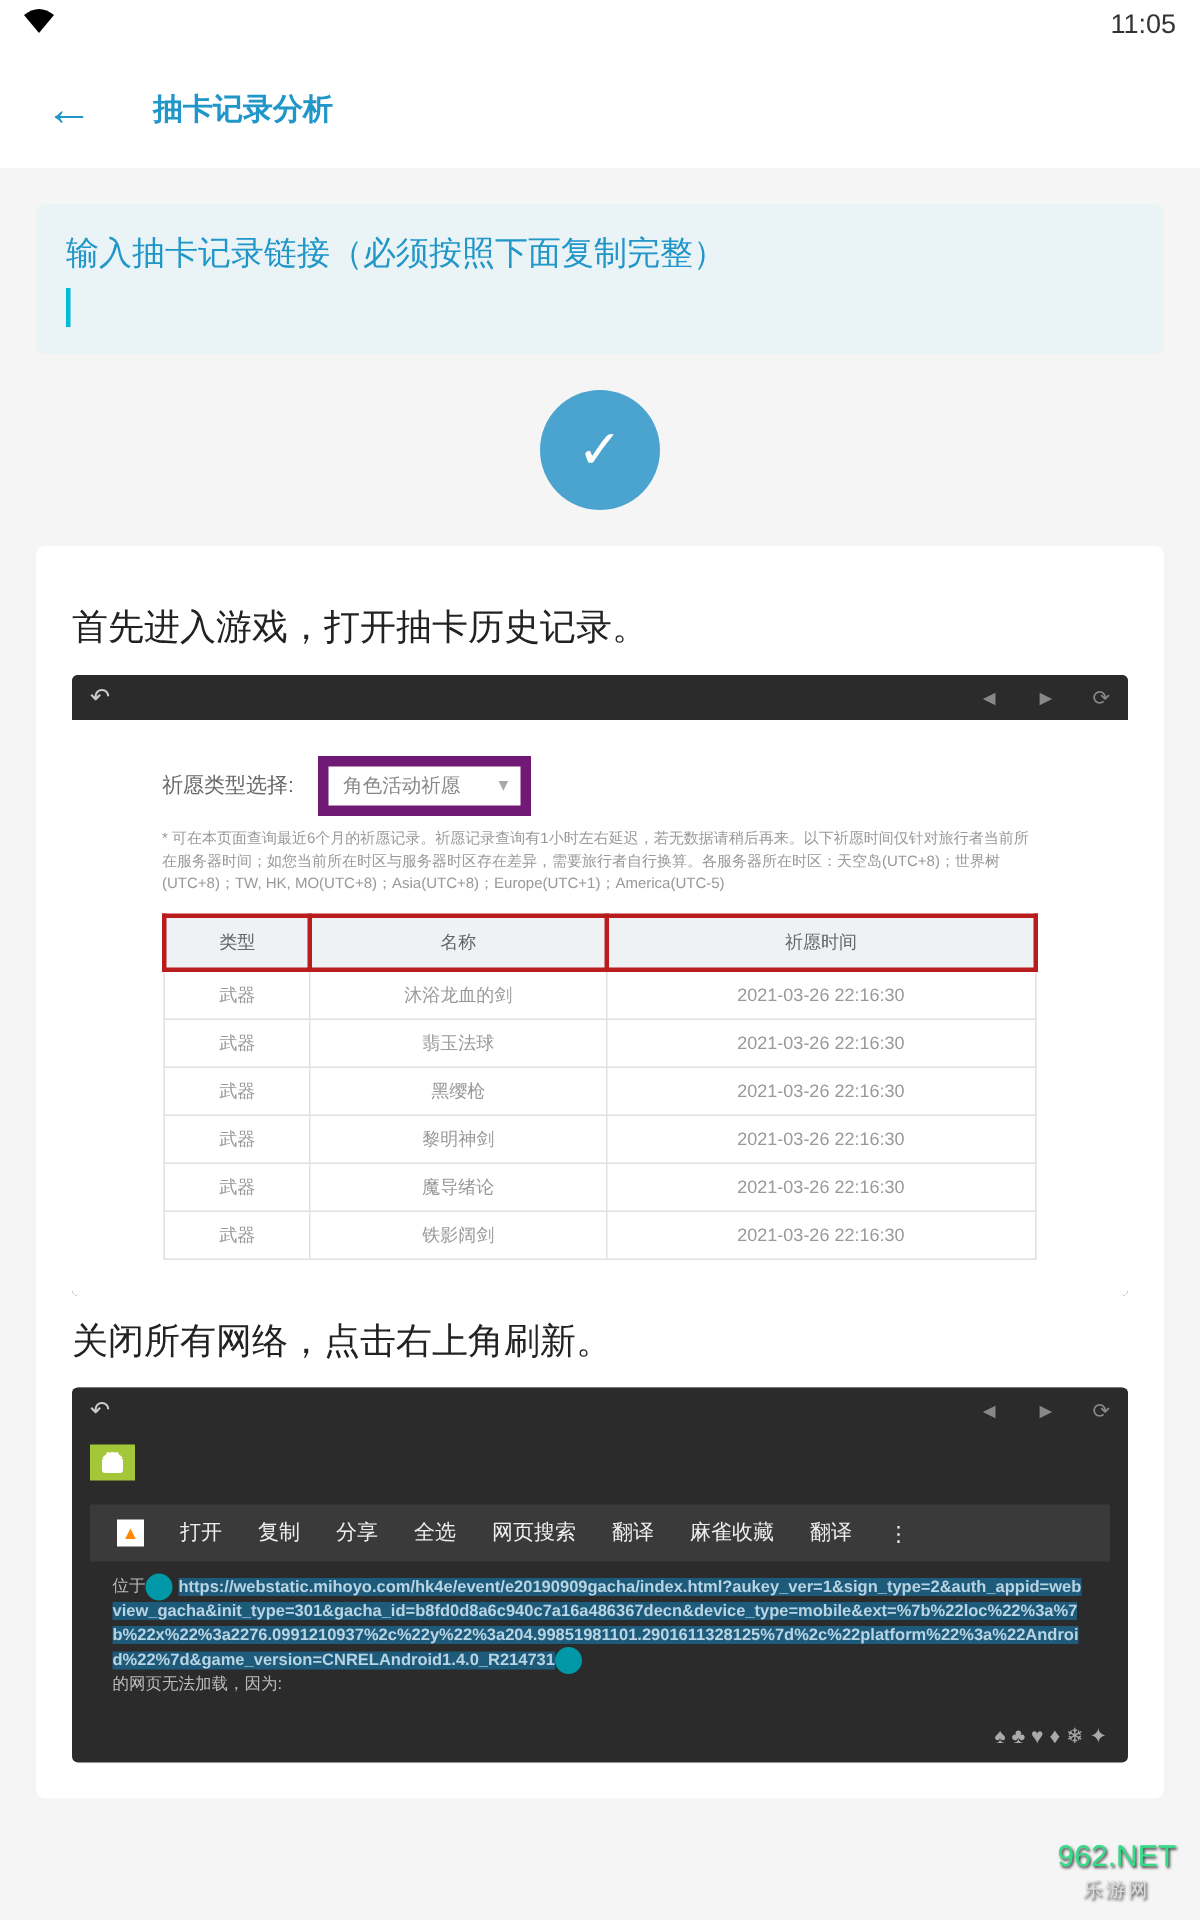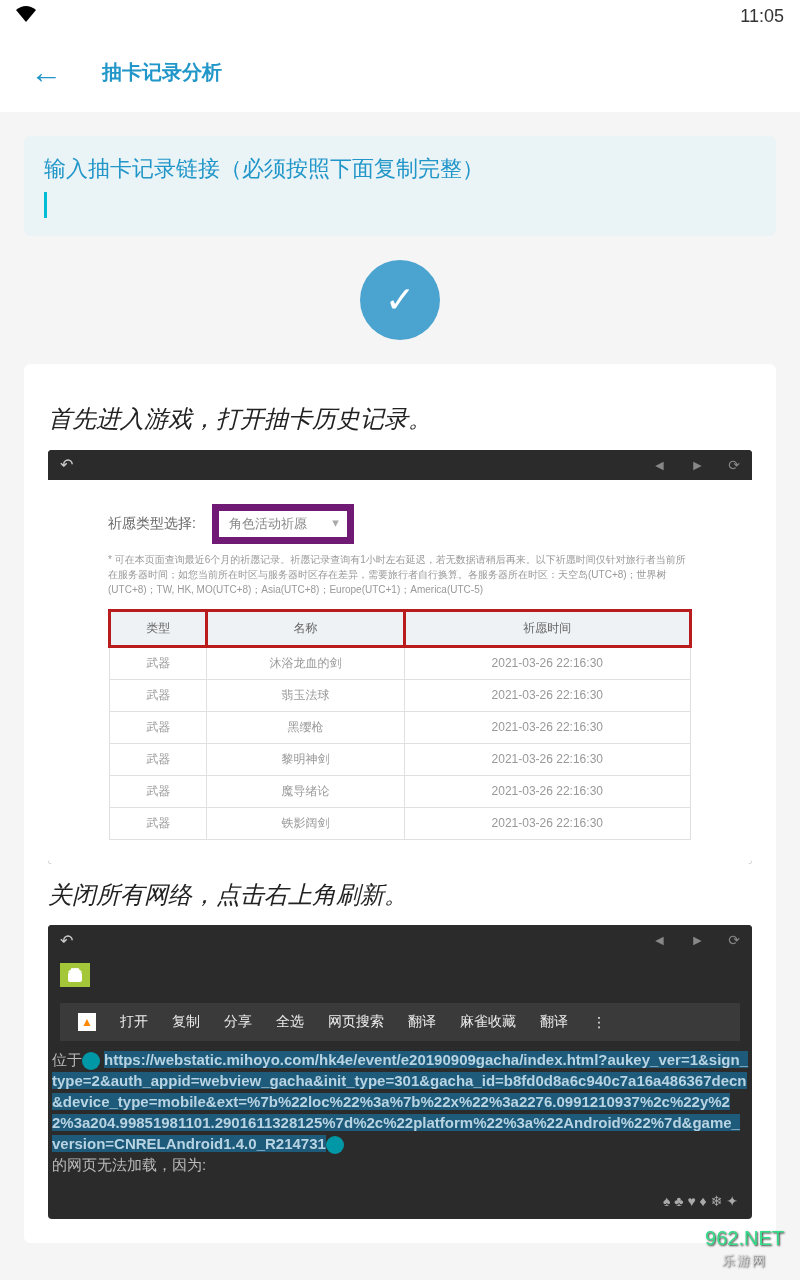--- a/index.html
+++ b/index.html
@@ -10,39 +10,39 @@
 .back-arrow { color: #2196c9; font-size: 32px; cursor: pointer; }
 .page-title { color: #2196c9; font-size: 20px; font-weight: 600; }
 .content { padding: 24px; }
 .input-card { background: #eaf3f6; border-radius: 6px; padding: 18px 20px; margin-bottom: 24px; }
 .input-label { color: #2196c9; font-size: 22px; font-weight: 500; margin-bottom: 8px; }
 .cursor { width: 3px; height: 26px; background: #00bcd4; }
 .submit-btn { width: 80px; height: 80px; border-radius: 50%; background: #4ba3d0; display: flex; align-items: center; justify-content: center; margin: 24px auto; cursor: pointer; }
 .check { color: #fff; font-size: 36px; }
 .help-card { background: #fff; border-radius: 6px; padding: 24px; }
 .help-title { color: #2196c9; font-size: 26px; font-weight: 600; margin-bottom: 20px; }
-.help-text { color: #222; font-size: 24px; margin: 14px 0; line-height: 1.4; font-style: italic; }
+.help-text { color: #222; font-size: 24px; margin: 14px 0; line-height: 1.4; }
 .screenshot { background: #2b2b2b; border-radius: 4px; padding: 0; overflow: hidden; }
 .ss-toolbar { background: #2b2b2b; height: 30px; display: flex; align-items: center; padding: 0 12px; justify-content: space-between; }
 .ss-back { color: #ccc; font-size: 16px; }
 .ss-nav { display: flex; gap: 24px; color: #888; font-size: 14px; }
 .ss-body { background: #fff; padding: 24px 60px; }
 .filter-row { display: flex; align-items: center; gap: 16px; margin-bottom: 8px; }
 .filter-label { color: #666; font-size: 14px; }
 .filter-select { border: 7px solid #701a75; padding: 4px 40px 4px 10px; color: #888; font-size: 13px; position: relative; }
 .filter-select::after { content: "▾"; position: absolute; right: 8px; color: #aaa; }
 .disclaimer { color: #999; font-size: 10px; line-height: 1.5; margin-bottom: 12px; }
 table { width: 100%; border-collapse: collapse; font-size: 12px; }
 th { background: #eef2f5; color: #666; padding: 8px; border: 3px solid #b91c1c; font-weight: normal; }
 td { padding: 7px; border: 1px solid #e0e0e0; text-align: center; color: #999; }
 .screenshot2 { background: #2b2b2b; border-radius: 4px; padding: 0; overflow: hidden; color: #bbb; font-size: 13px; }
 .ss2-robot { width: 30px; height: 24px; background: #a4c639; margin: 8px 12px 16px; display: flex; align-items: center; justify-content: center; }
 .ss2-menu { background: #3a3a3a; display: flex; align-items: center; gap: 24px; padding: 10px 18px; color: #eee; font-size: 14px; margin: 0 12px; }
 .ss2-menu-icon { width: 18px; height: 18px; background: #fff; display: flex; align-items: center; justify-content: center; color: #f80; font-size: 12px; }
-.ss2-url { padding: 8px 4px; font-size: 15px; line-height: 1.4; word-break: break-all; }
+.ss2-url { padding: 8px 27px; font-size: 11px; line-height: 1.4; word-break: break-all; }
 .ss2-url-hl { background: #1e5a7a; color: #b8d4e3; font-weight: bold; }
 .ss2-circle { width: 18px; height: 18px; background: #0097a7; border-radius: 50%; display: inline-block; vertical-align: middle; margin-right: 4px; }
 .ss2-err { color: #888; padding: 4px 12px 60px; font-size: 14px; }
 .ss2-footer { display: flex; justify-content: flex-end; padding: 10px 14px; gap: 10px; color: #aaa; font-size: 14px; }
 .watermark { position: absolute; bottom: 12px; right: 16px; color: #4a9; font-size: 20px; text-align: center; line-height: 1; text-shadow: 1px 1px 2px rgba(0,0,0,0.8); font-weight: normal; }
 .watermark .sub { font-size: 13px; color: #ddd; letter-spacing: 2px; }
 .watermark .num { color: #3d8; }
 </style>
 </head>
 <body>

